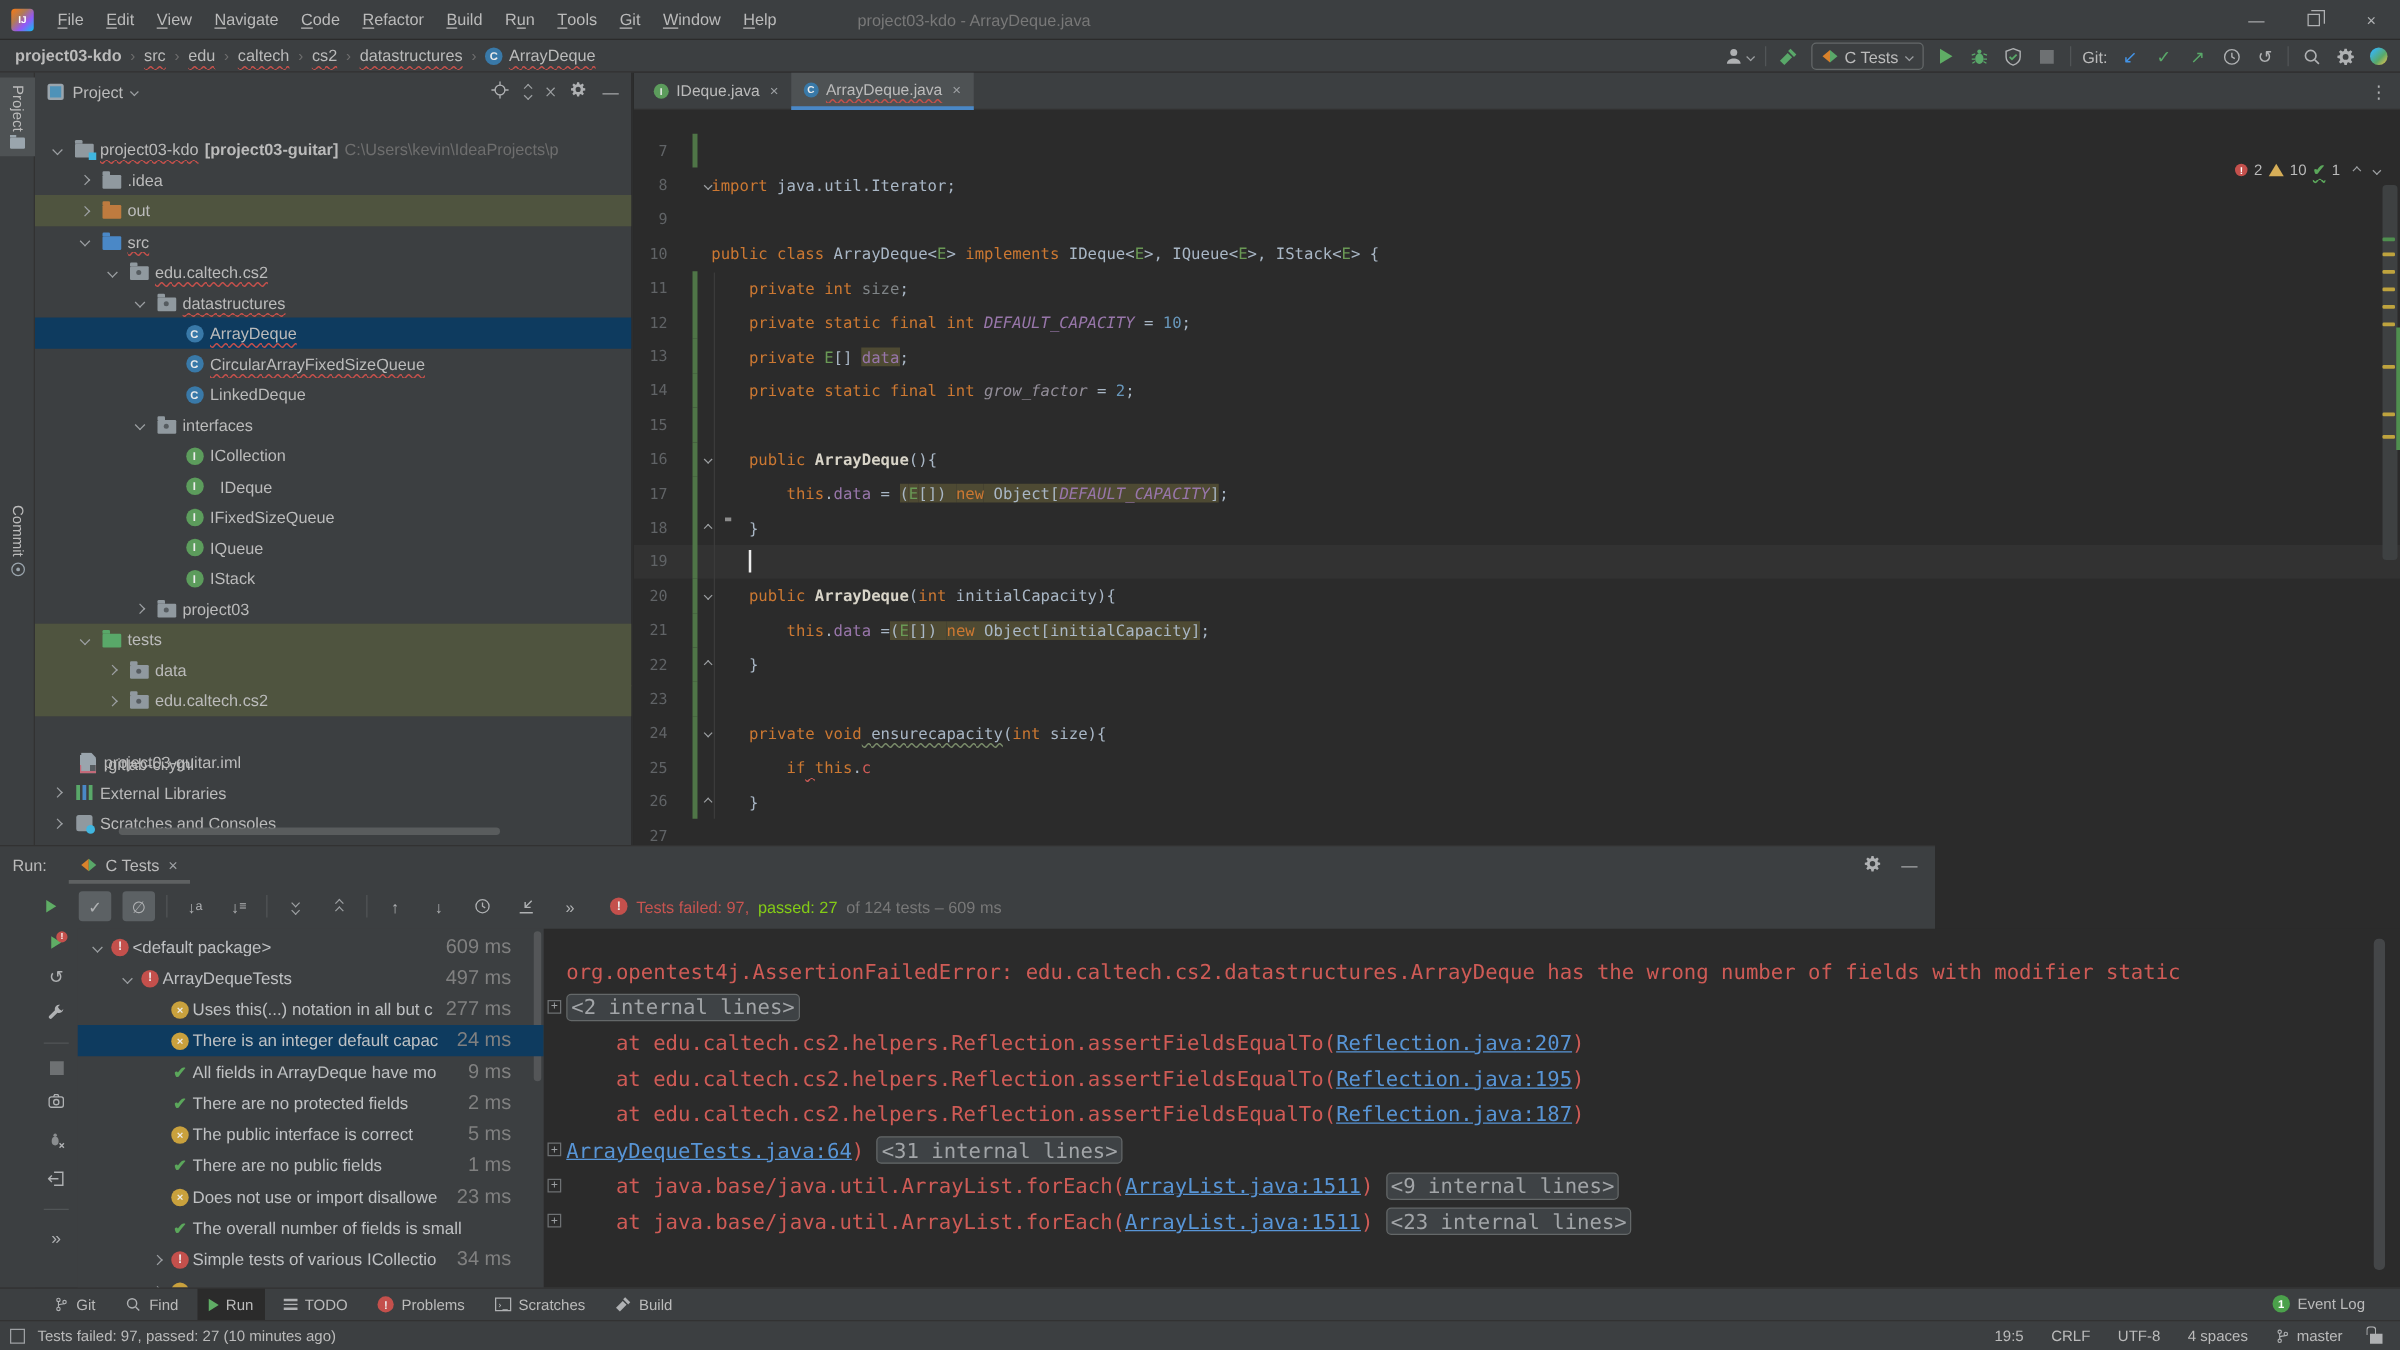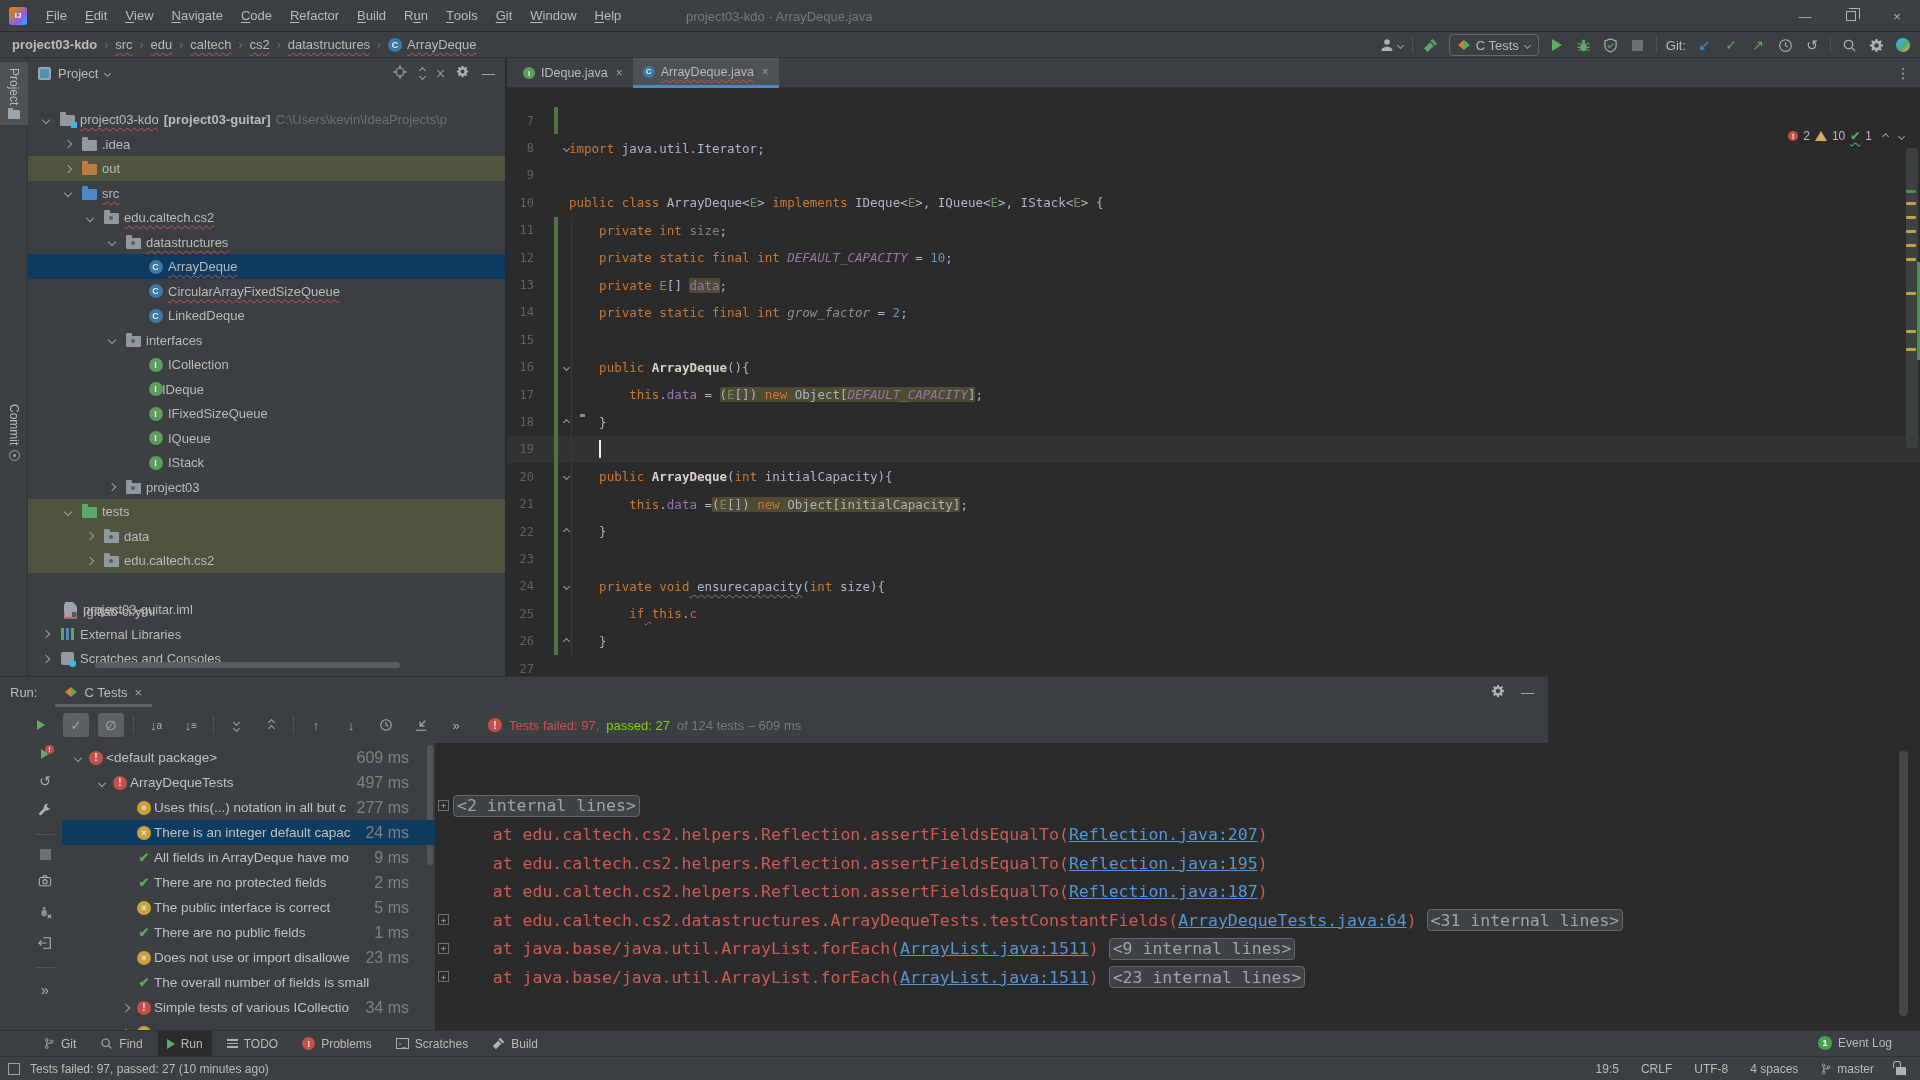--- a/index.html
+++ b/index.html
@@ -465,21 +465,21 @@
             <span class="ic circ ic-interface">I</span>
           </span>
           <span class="tree-label" style="left: 140px;">
             <span>ICollection</span>
           </span>
         </div>
         <div class="tree-row" style="top: 318.5px;">
           <span class="tree-icon" style="left: 119px;">
             <span class="ic circ ic-interface">I</span>
           </span>
-          <span class="tree-label" style="left: 134px; align-items: flex-end;">
+          <span class="tree-label" style="left: 148px; align-items: flex-end;">
             <span>IDeque</span>
           </span>
         </div>
         <div class="tree-row" style="top: 343px;">
           <span class="tree-icon" style="left: 119px;">
             <span class="ic circ ic-interface">I</span>
           </span>
           <span class="tree-label" style="left: 140px;">
             <span>IFixedSizeQueue</span>
           </span>
@@ -936,27 +936,28 @@
           </span>
           <span class="t-icon">
             <span class="ic circ ic-failed">×</span>
           </span>
           <span class="t-label"></span>
           <span class="t-time"></span>
         </div>
       </div>
     <div id="console">
       <div class="vscroll"></div>
+    <div class="con-line" style="top: 20px;"><span class="cseg red">org.opentest4j.AssertionFailedError: edu.caltech.cs2.datastructures.ArrayDeque has the wrong number of fields with modifier static</span></div>
         <span class="expand-box" style="top: 56.6px;">+</span>
         <div class="con-line" style="top: 48.6px;"><span class="cseg chip">&lt;2 internal lines&gt;</span></div>
         <div class="con-line" style="top: 77.2px;"><span class="cseg red">    at edu.caltech.cs2.helpers.Reflection.assertFieldsEqualTo(</span><span class="cseg link">Reflection.java:207</span><span class="cseg red">)</span></div>
         <div class="con-line" style="top: 105.8px;"><span class="cseg red">    at edu.caltech.cs2.helpers.Reflection.assertFieldsEqualTo(</span><span class="cseg link">Reflection.java:195</span><span class="cseg red">)</span></div>
         <div class="con-line" style="top: 134.4px;"><span class="cseg red">    at edu.caltech.cs2.helpers.Reflection.assertFieldsEqualTo(</span><span class="cseg link">Reflection.java:187</span><span class="cseg red">)</span></div>
         <span class="expand-box" style="top: 171px;">+</span>
-        <div class="con-line" style="top: 163px;"><span class="cseg red">    at edu.caltech.cs2.datastructures.ArrayDequeTests.testConstantFields(</span><span class="cseg link">ArrayDequeTests.java:64</span><span class="cseg red">) </span><span class="cseg chip">&lt;31 internal lines&gt;</span></div>
+        <div class="con-line" style="top: 163px;"><span class="cseg link">ArrayDequeTests.java:64</span><span class="cseg red">) </span><span class="cseg chip">&lt;31 internal lines&gt;</span></div>
         <span class="expand-box" style="top: 199.6px;">+</span>
         <div class="con-line" style="top: 191.6px;"><span class="cseg red">    at java.base/java.util.ArrayList.forEach(</span><span class="cseg link">ArrayList.java:1511</span><span class="cseg red">) </span><span class="cseg chip">&lt;9 internal lines&gt;</span></div>
         <span class="expand-box" style="top: 228.2px;">+</span>
         <div class="con-line" style="top: 220.2px;"><span class="cseg red">    at java.base/java.util.ArrayList.forEach(</span><span class="cseg link">ArrayList.java:1511</span><span class="cseg red">) </span><span class="cseg chip">&lt;23 internal lines&gt;</span></div>
       </div>
   </div>
 
   <div id="bottomBar">
       <span class="bb-item">
         <span style="display: inline-flex;">

